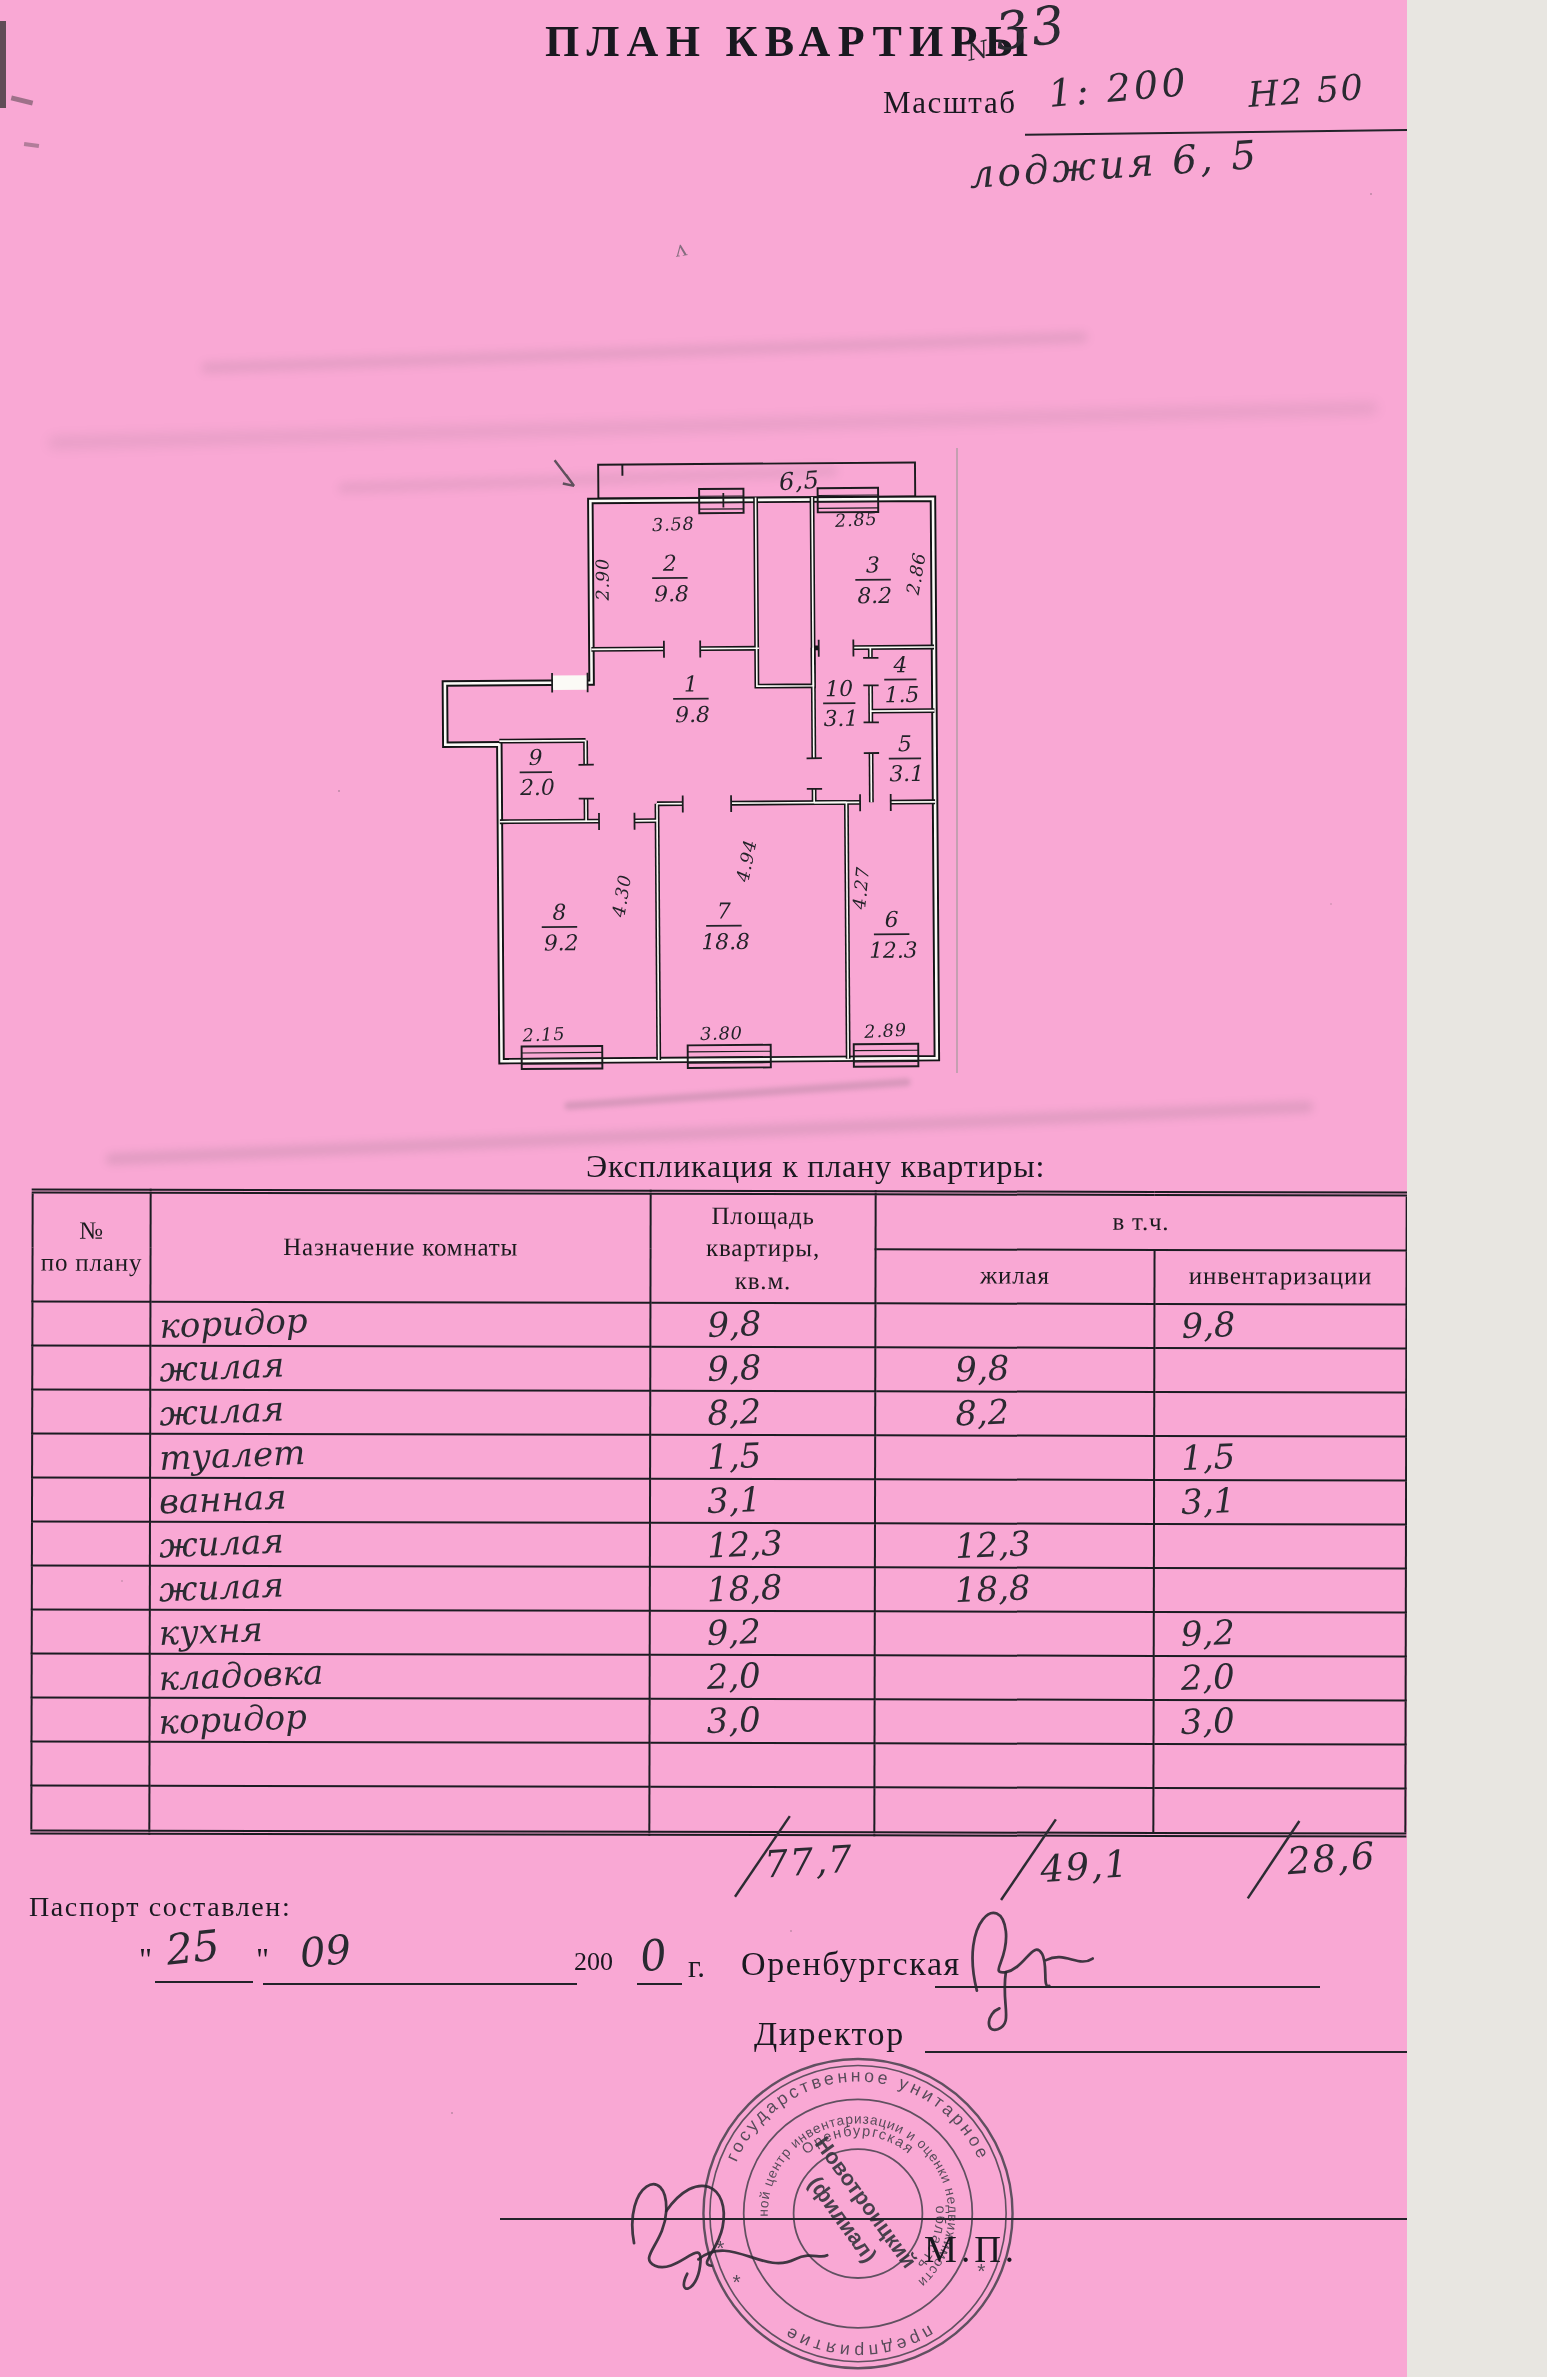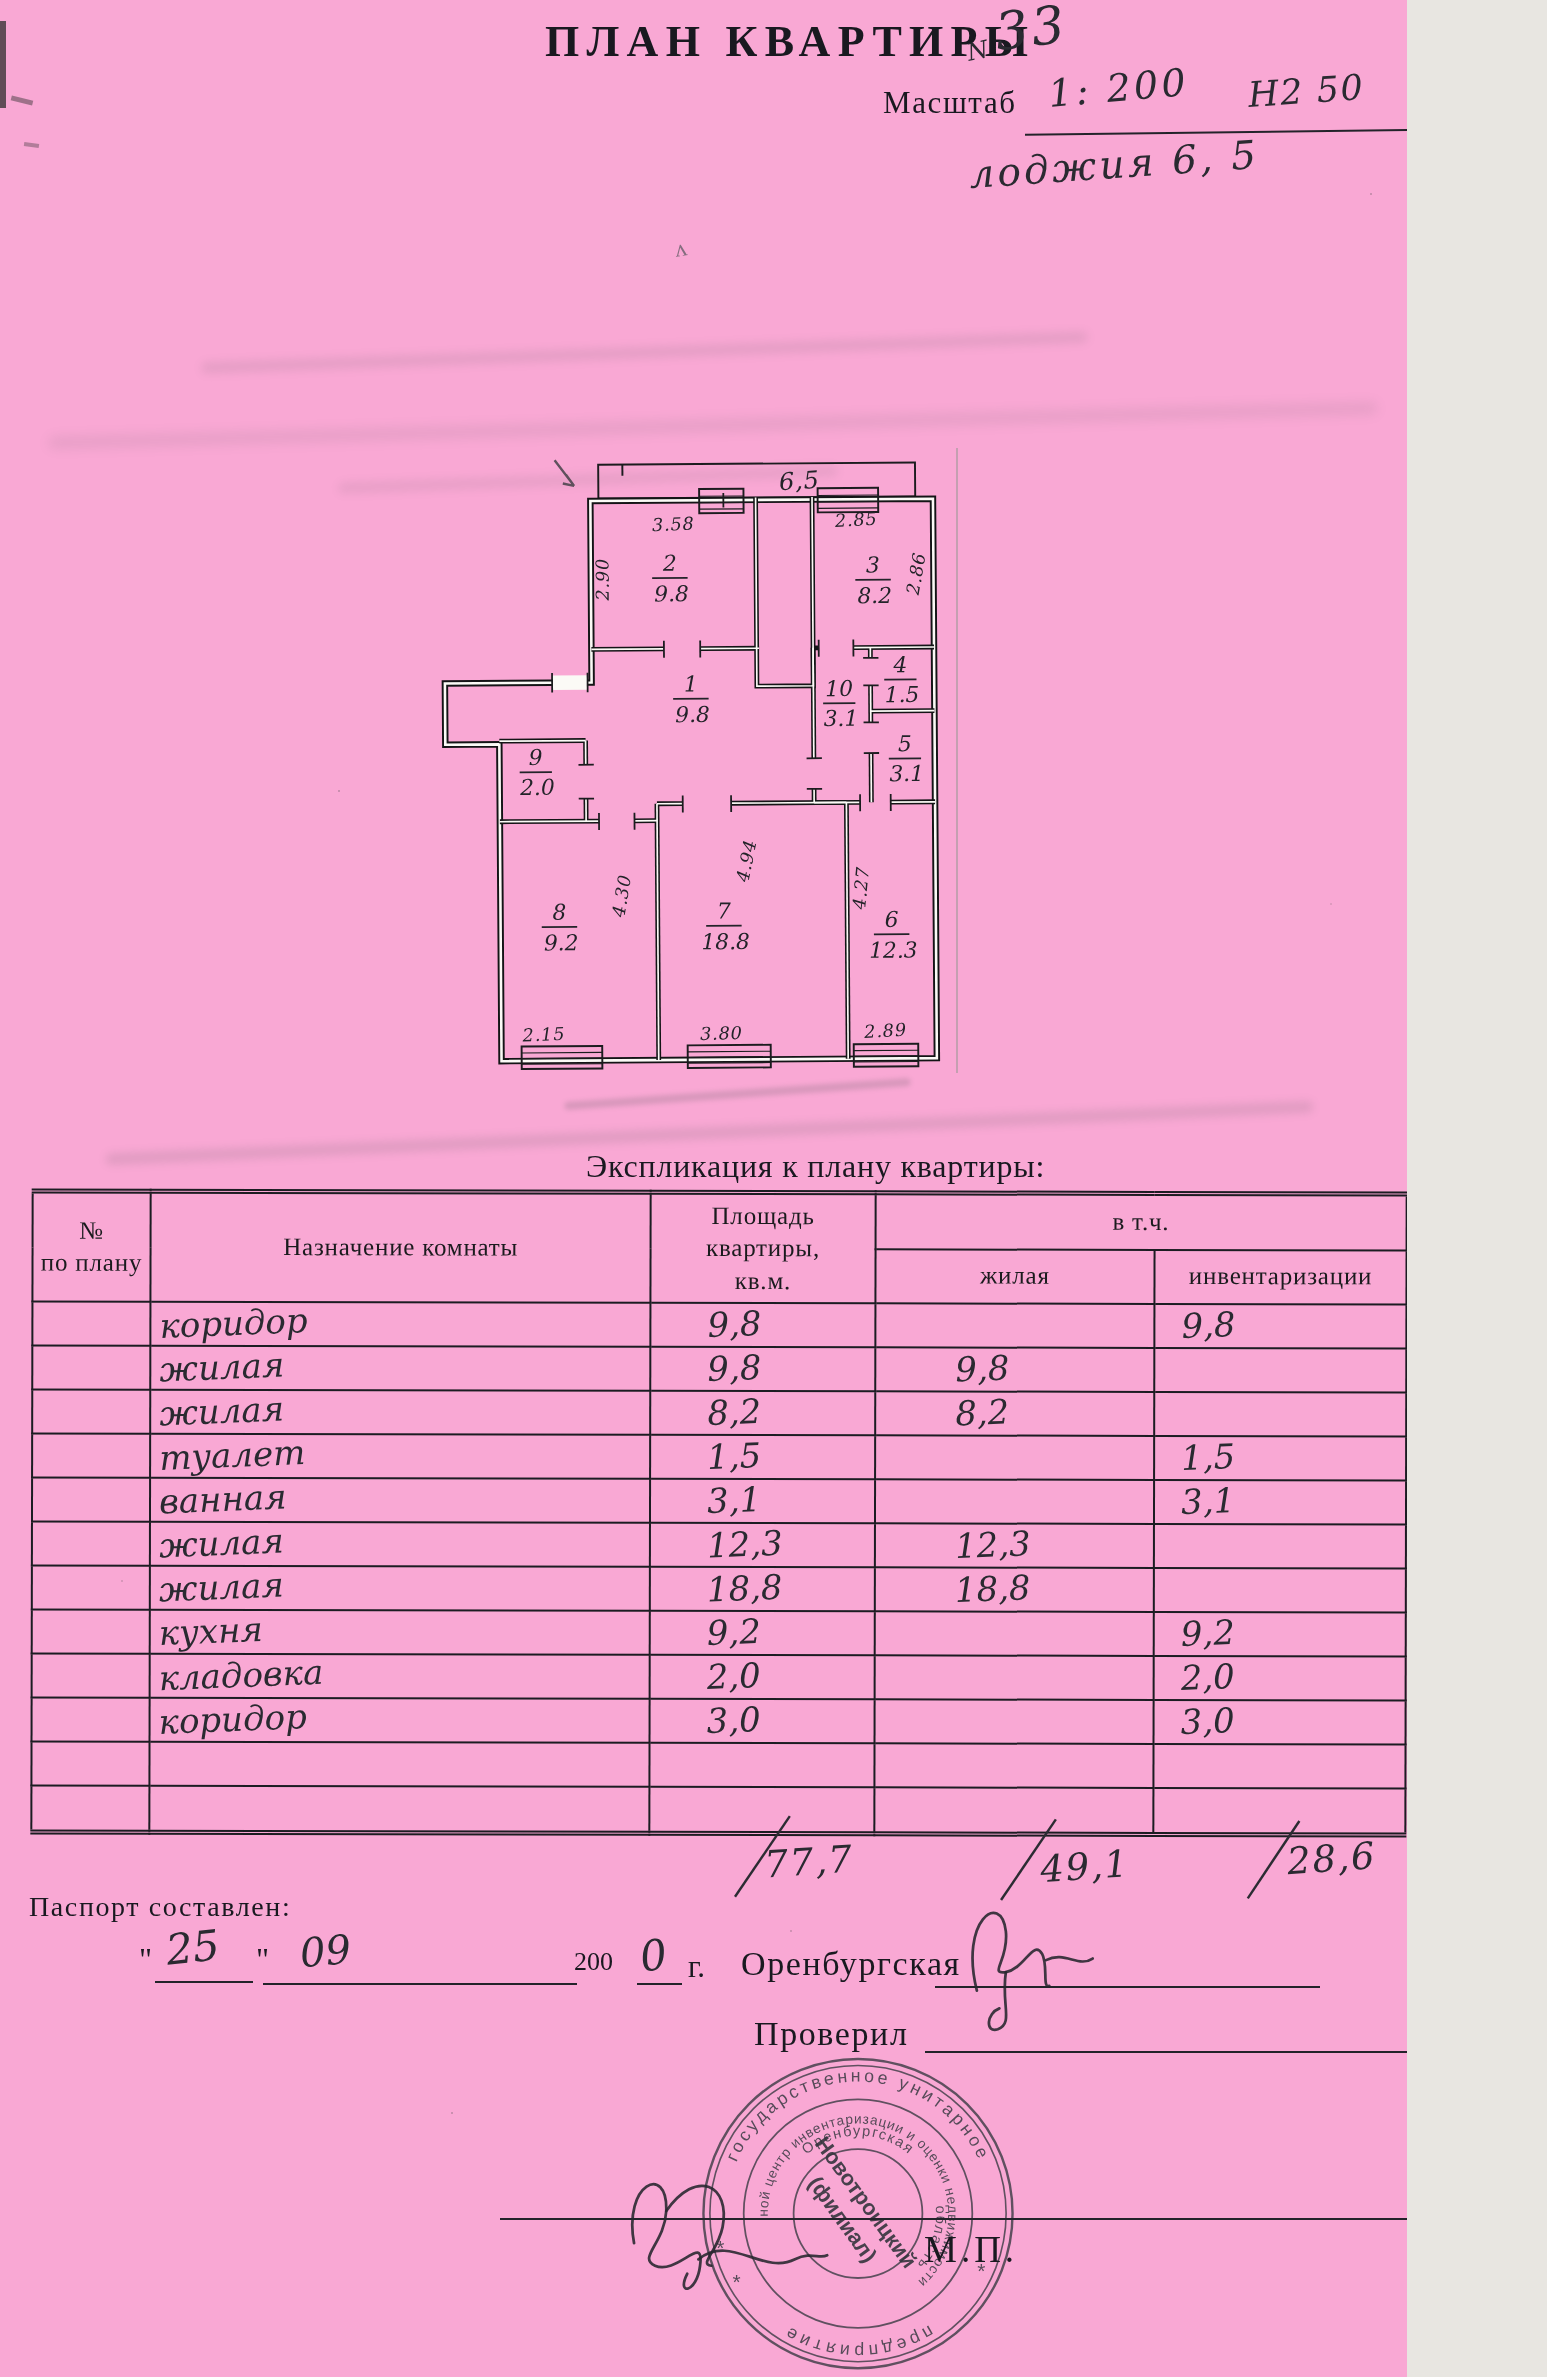--- a/index.html
+++ b/index.html
@@ -430,21 +430,21 @@
   <div class="rule" style="left:637px;top:1983px;width:45px"></div>
   <div class="abs print yearsuf">г.</div>
   <div class="abs print execlabel">Оренбургская</div>
   <div class="rule" style="left:935px;top:1986px;width:385px"></div>
   <svg class="sig" style="left:927px;top:1870px;width:185px;height:169px" viewBox="0 0 230 210">
     <path class="sigpath" d="M62,150 C40,62 92,26 98,76 C102,112 76,130 98,127 C122,122 132,86 143,104 C151,118 143,148 152,144"></path>
     <path class="sigpath" d="M98,127 C92,168 108,190 88,198 C72,203 74,178 90,172"></path>
     <path class="sigpath" d="M148,112 C172,100 188,122 206,110"></path>
   </svg>
 
-  <div class="abs print checked">Проверил</div>
+  <div class="abs print checked">Директор</div>
   <div class="rule" style="left:925px;top:2051px;width:522px;border-top-width:2.4px"></div>
 
   <svg class="abs stamp" viewBox="0 0 400 400">
     <g fill="none" stroke="#3b3b44" opacity="0.8">
       <circle cx="200" cy="202" r="192" stroke-width="3"></circle>
       <circle cx="200" cy="202" r="184" stroke-width="2"></circle>
       <circle cx="200" cy="202" r="142" stroke-width="2.2"></circle>
       <circle cx="200" cy="202" r="80" stroke-width="2.2"></circle>
     </g>
     <defs>

